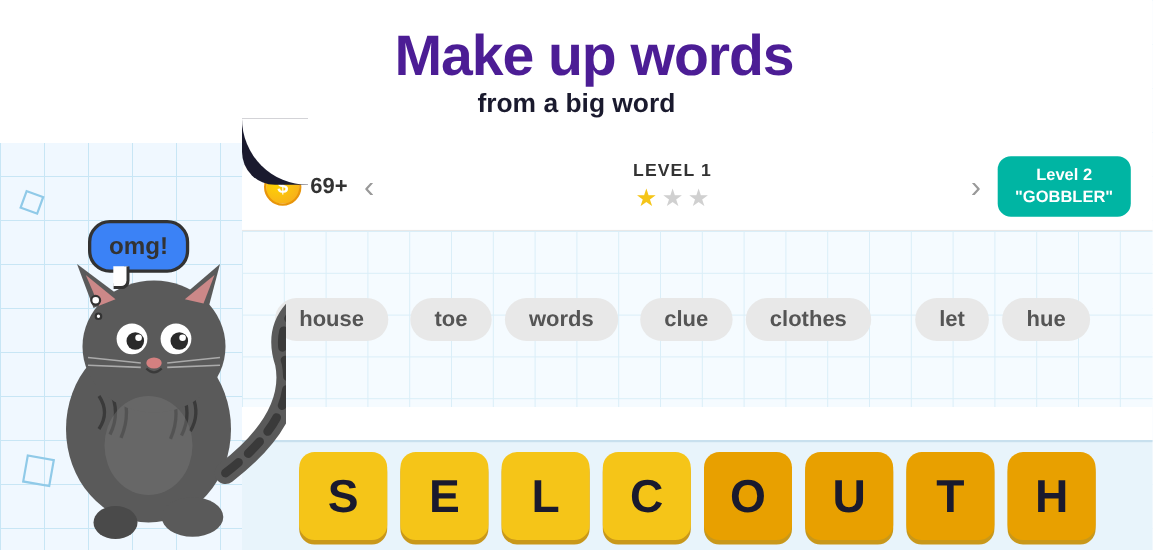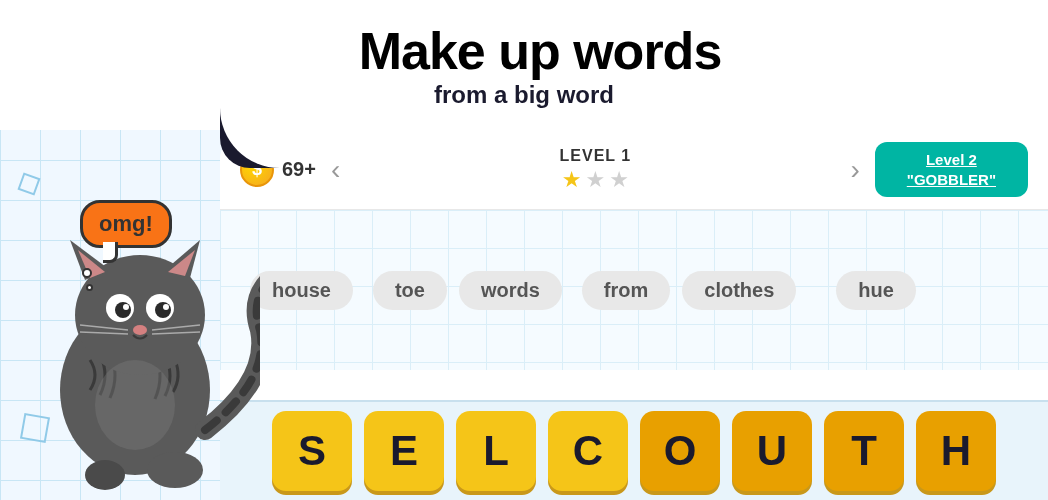--- a/index.html
+++ b/index.html
@@ -42,21 +42,21 @@
       display: flex;
       flex-direction: column;
       align-items: center;
       justify-content: center;
       border-bottom: none;
     }
 
     .title {
       font-size: 52px;
       font-weight: 900;
-      color: #000000;
+      color: #4c1d95;
       letter-spacing: -1px;
       margin-left: 32px;
     }
 
     .subtitle {
       font-size: 24px;
       font-weight: 600;
       color: #1a1a2e;
     }
 
@@ -176,27 +176,26 @@
       font-size: 28px;
       color: #999;
       cursor: pointer;
       padding: 0 15px;
     }
 
     .next-level-btn {
       background: #00b5a3;
       color: white;
       border-radius: 12px;
-      padding: 8px 32px;
+      padding: 8px 16px;
       font-size: 15px;
       font-weight: 800;
       text-align: center;
       cursor: pointer;
       line-height: 1.3;
-      text-decoration: underline;
     }
 
     
     .words-area {
       position: absolute;
       top: 80px;
       left: 0; right: 0;
       height: 160px;
       background-image:
         linear-gradient(to right, #daeef8 1px, transparent 1px),
@@ -268,21 +267,21 @@
       width: 260px;
       height: 380px;
       z-index: 6;
     }
 
     
     .speech-bubble {
       position: absolute;
       top: 80px;
       left: 80px;
-      background: #f97316;
+      background: #3b82f6;
       border: 3px solid #333;
       border-radius: 20px;
       padding: 8px 16px;
       font-size: 22px;
       font-weight: 800;
       color: #333;
       z-index: 7;
     }
     .speech-bubble::after {
       content: '';
@@ -366,26 +365,27 @@
 
   <div class="words-area">
     <div class="word-column">
       <div class="word-pill">house</div>
     </div>
     <div class="word-column">
       <div class="word-pill">toe</div>
       <div class="word-pill">words</div>
     </div>
     <div class="word-column">
-      <div class="word-pill">from</div>
+      <div class="word-pill">clue</div>
       <div class="word-pill">clothes</div>
     </div>
     <div class="word-column">
     </div>
     <div class="word-column">
+      <div class="word-pill">let</div>
       <div class="word-pill">hue</div>
     </div>
   </div>
 
   <div class="tiles-area">
     <div class="letter-tile">S</div>
     <div class="letter-tile">E</div>
     <div class="letter-tile">L</div>
     <div class="letter-tile">C</div>
     <div class="letter-tile highlighted">O</div>

